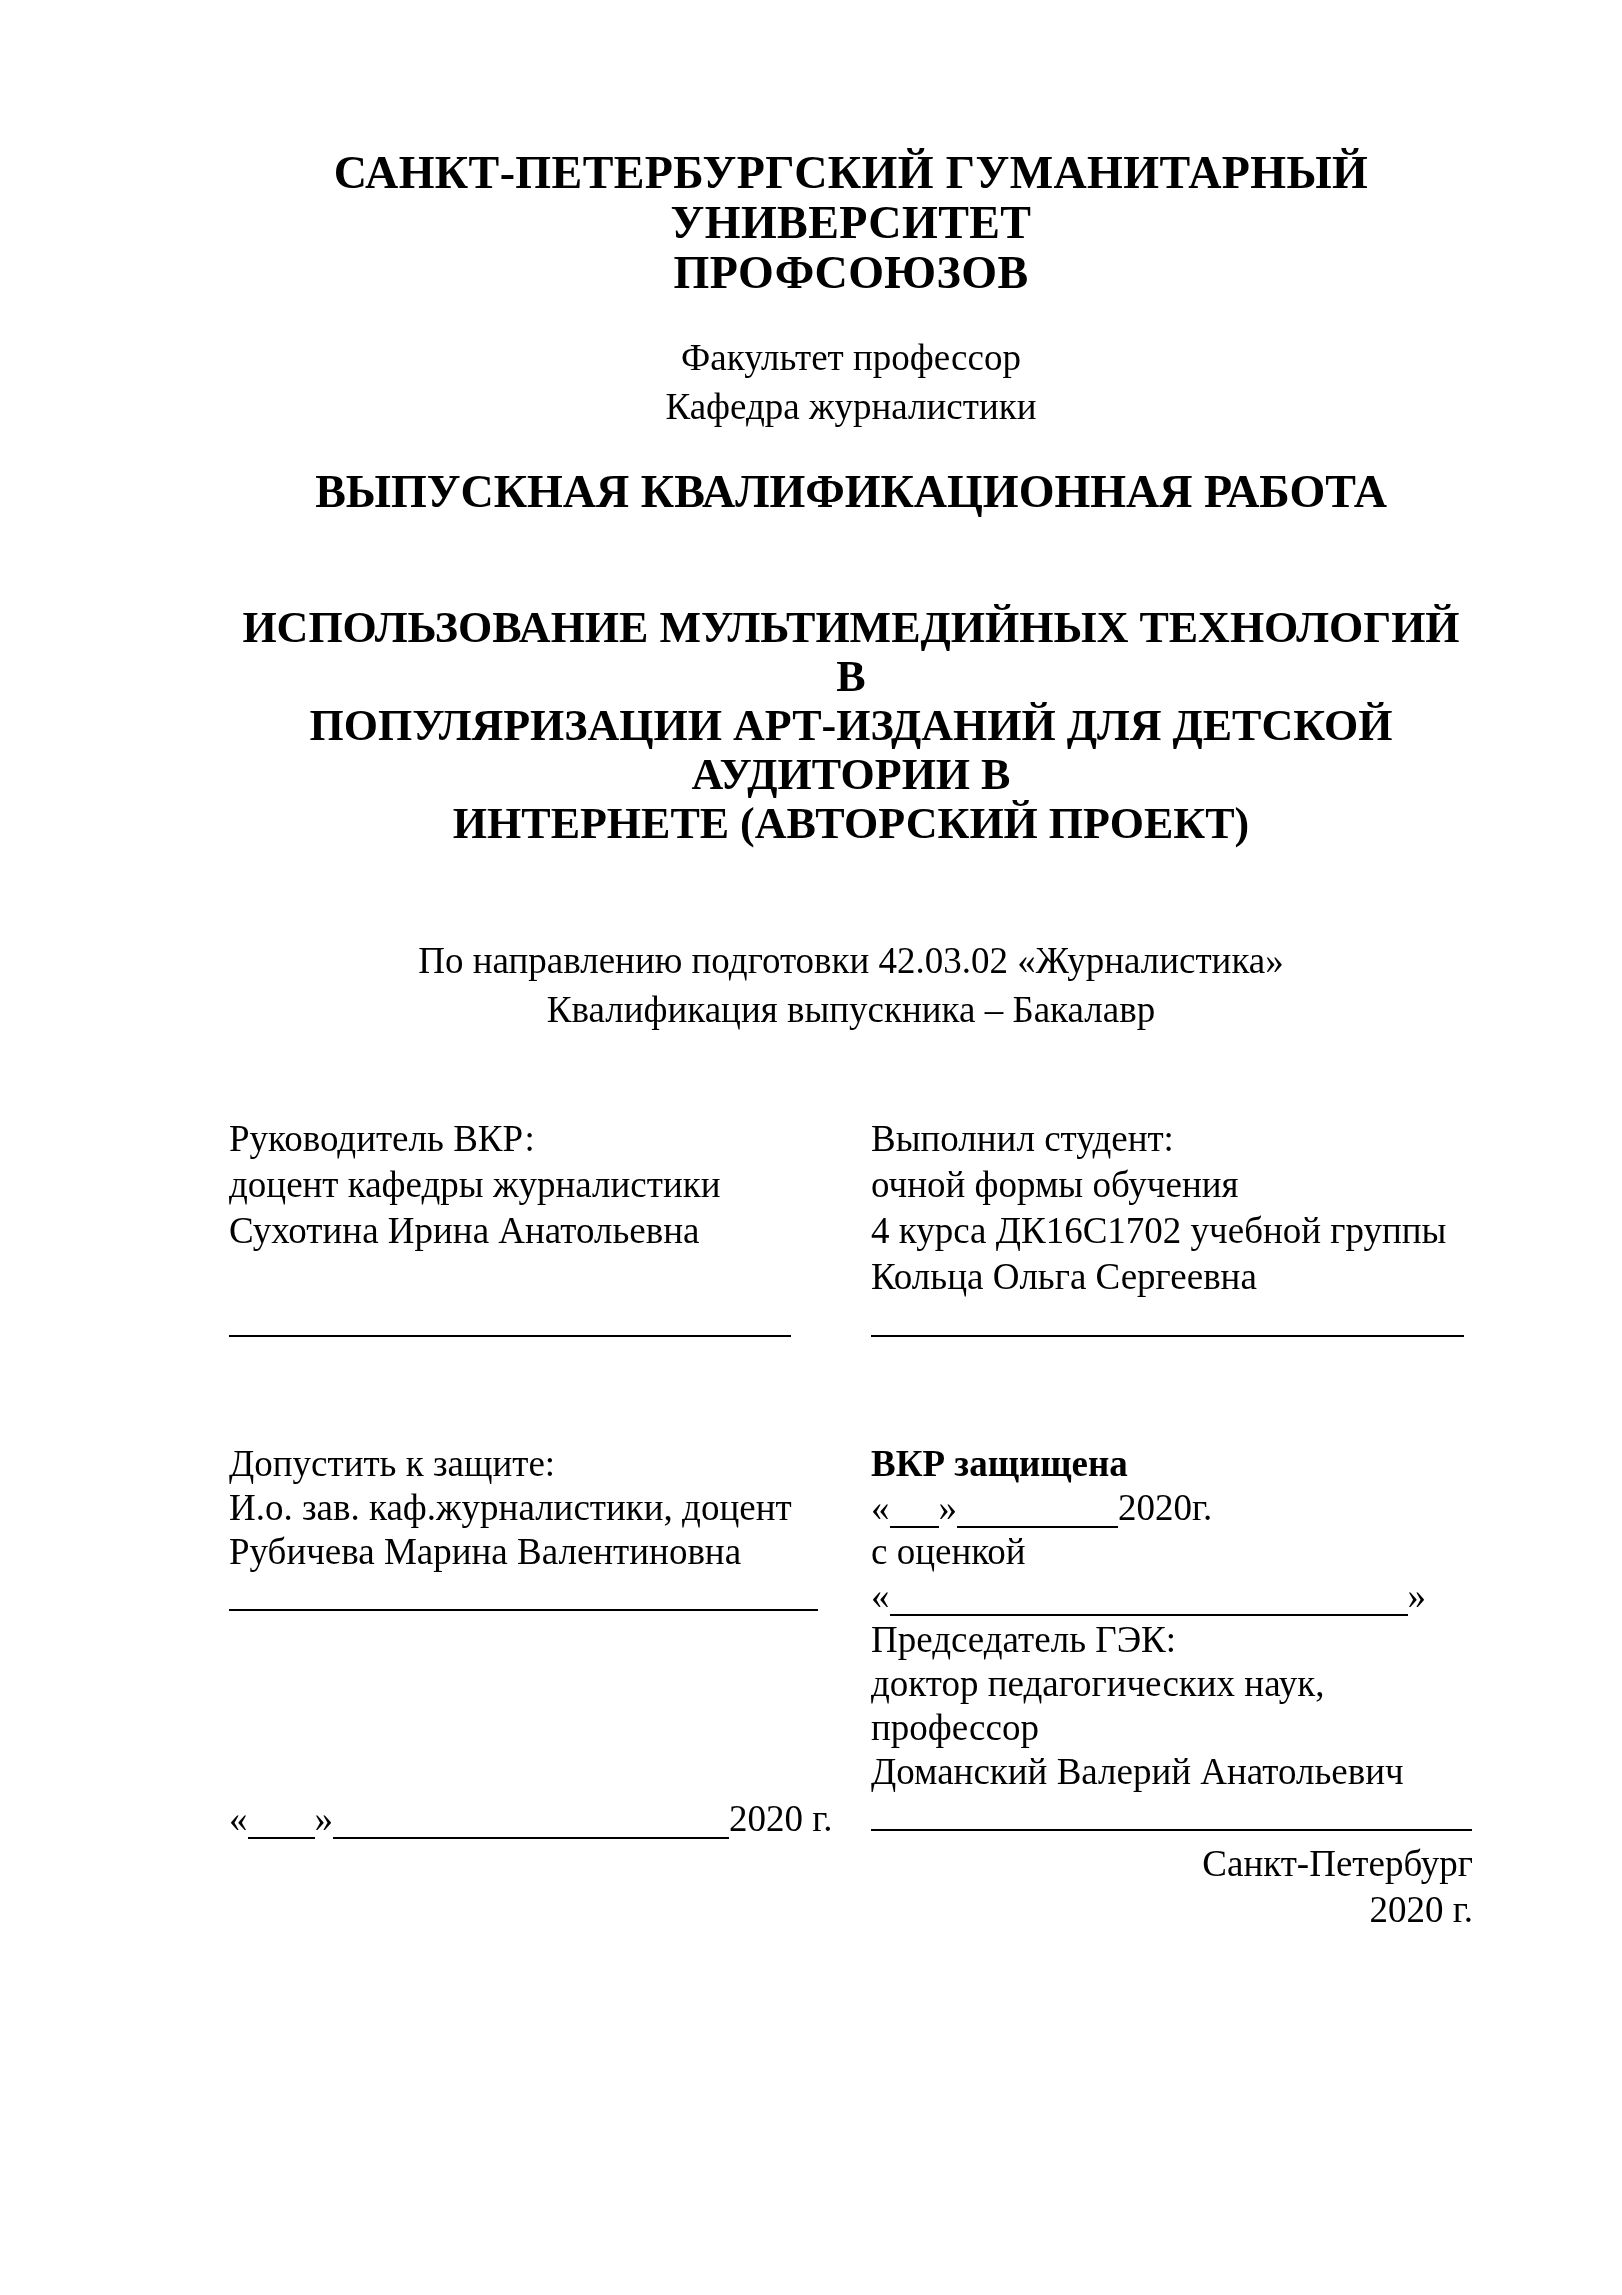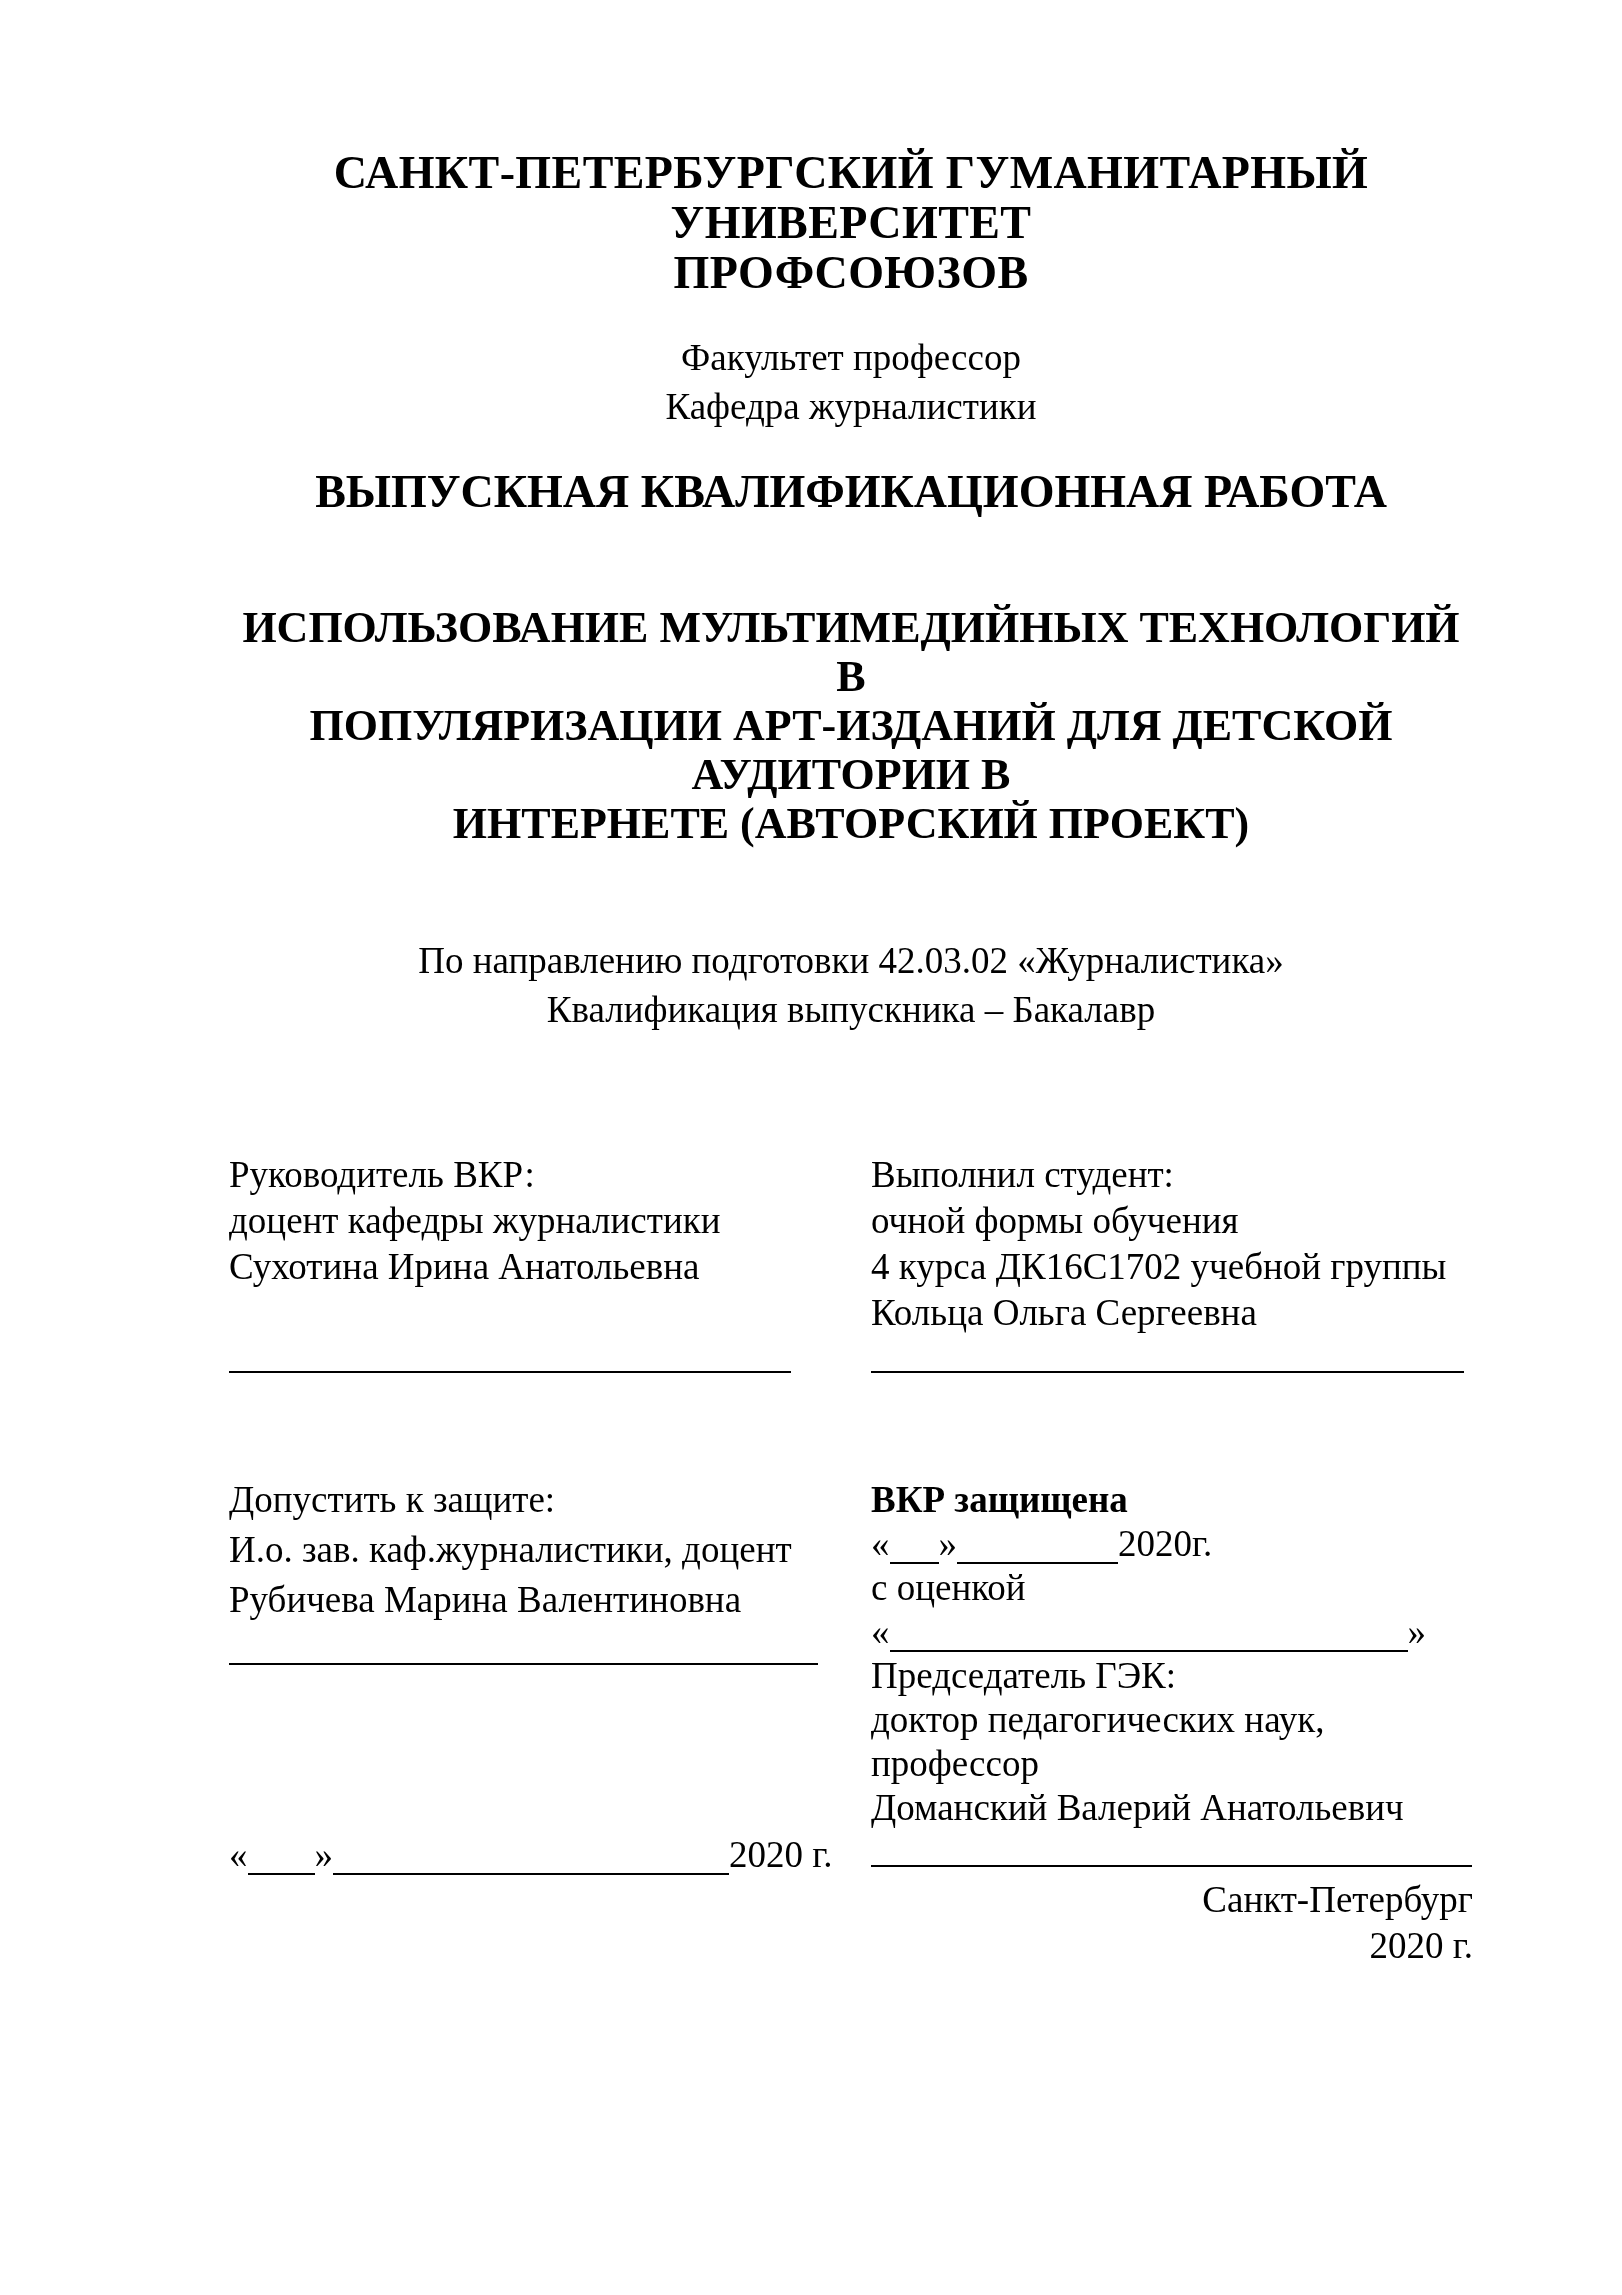--- a/index.html
+++ b/index.html
@@ -16,27 +16,27 @@
     overflow: hidden;
   }
   .bold { font-weight: bold; }
   .uni-line { font-size: 46px; font-weight: bold; line-height: 50px; text-align: center; letter-spacing: 0.4px; }
   .sub-line { line-height: 49px; text-align: center; }
   .faculty { margin-top: 35px; }
   .work-heading { margin-top: 36px; font-size: 46px; font-weight: bold; line-height: 50px; text-align: center; }
   .title-line { font-size: 44px; font-weight: bold; line-height: 49px; text-align: center; }
   .title-block { margin-top: 86px; }
   .program-block { margin-top: 88px; line-height: 49px; text-align: center; }
-  .columns { display: flex; margin-top: 118px; line-height: 46px; }
+  .columns { display: flex; margin-top: 82px; line-height: 46px; }
   .columns .row { min-height: 46px; }
   .col-left { width: 642px; flex: none; white-space: nowrap; }
   .col-right { flex: 1; white-space: nowrap; }
   .columns2 { display: flex; margin-top: 94px; line-height: 44px; }
   .columns2 .row { min-height: 44px; }
-  .col-left2 { width: 642px; flex: none; display: flex; flex-direction: column; white-space: nowrap; gap: 6px; }
+  .col-left2 { width: 642px; flex: none; display: flex; flex-direction: column; white-space: nowrap; }
   .col-right2 { flex: 1; white-space: nowrap; }
   .sig-line { display: inline-block; border-bottom: 2.4px solid #000; height: 35px; }
   .blank { display: inline-block; border-bottom: 2.4px solid #000; height: 7.9px; vertical-align: -7.9px; }
   .w716 { width: 562px; }
   .w755 { width: 593px; }
   .w750 { width: 589px; }
   .w765 { width: 601px; }
   .w85  { width: 67px; }
   .w505 { width: 396px; }
   .w62  { width: 49px; }

